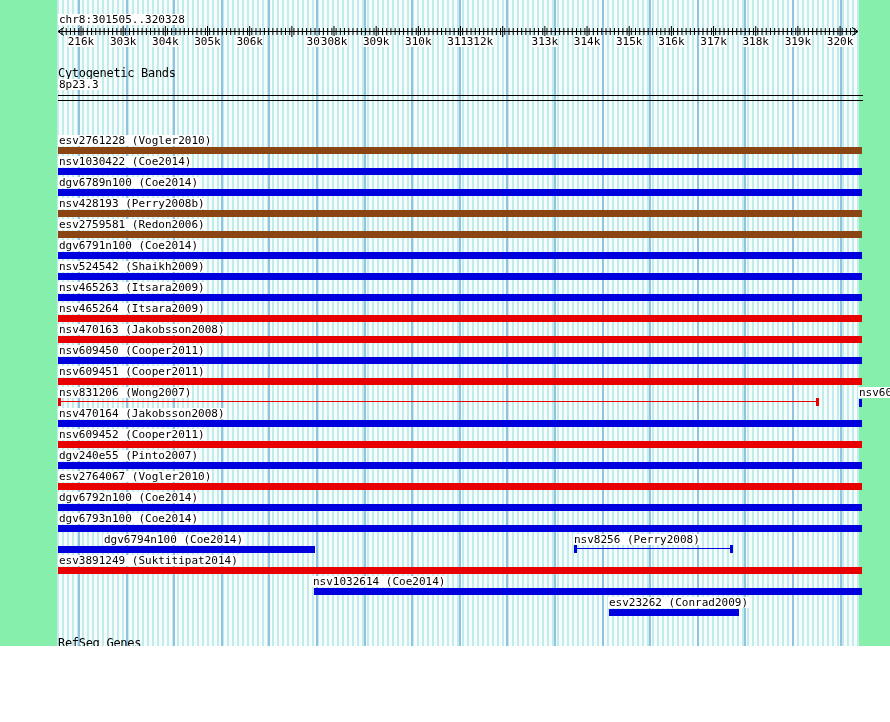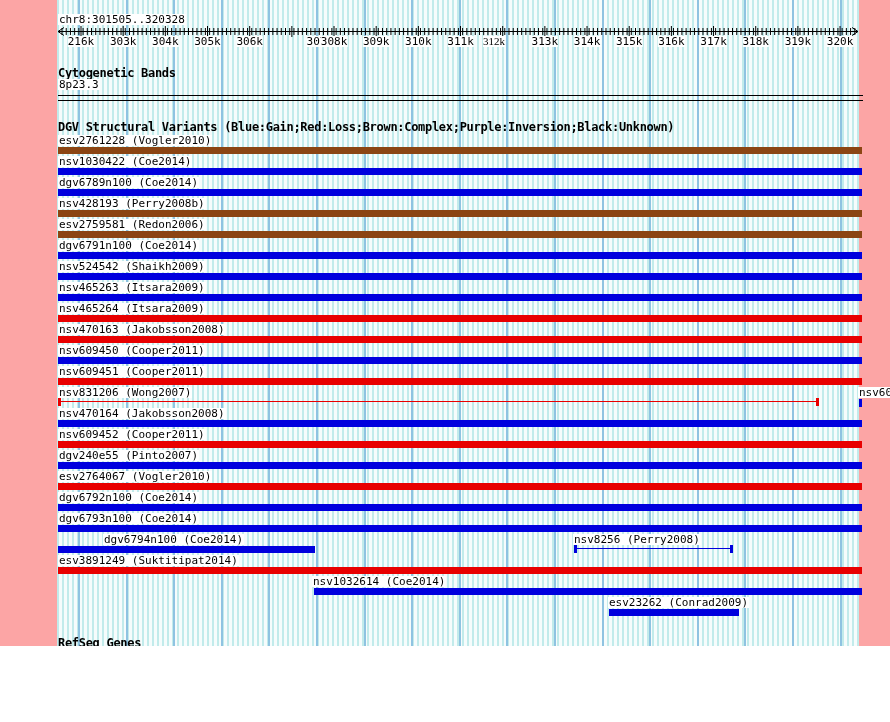--- a/index.html
+++ b/index.html
@@ -1,35 +1,35 @@
 <!DOCTYPE html>
 <html><head>
 <meta charset="utf-8">
 <style>
   * { margin:0; padding:0; box-sizing:border-box; }
   html,body { background:#fff; }
   .canvas {
     position:relative; width:890px; height:646px; overflow:hidden;
-    background:#fca5a5;
+    background:#86efac;
     font-family:"DejaVu Sans Mono", monospace;
     font-size:11px; color:#000;
   }
   .stripes {
     position:absolute; left:57px; top:0; width:802px; height:718px;
     background-image:
       repeating-linear-gradient(to right, #8fc3e1 0px, #8fc3e1 2px, transparent 2px, transparent 47.6px),
       repeating-linear-gradient(to right, #c2ebeb 0px, #c2ebeb 2px, #f6fcfc 2px, #f6fcfc 5px);
     background-position: 21px 0, 0 0;
   }
   .lbl {
     position:absolute; background:#ffffff; line-height:11px; white-space:nowrap;
     padding:0 1px;
   }
   .title {
-    position:absolute; background:transparent; font-weight:bold; font-size:12px;
+    position:absolute; background:transparent; font-weight:normal; font-size:12px;
     line-height:12px; white-space:nowrap; letter-spacing:-0.3px;
   }
   .cytoband-rect {
     position:absolute; left:58px; top:95px; width:805px; height:6px;
     border-top:1px solid #000; border-bottom:1px solid #000;
   }
   .glyph-bar { position:absolute; height:7px; }
   .glyph-range { position:absolute; height:8px; }
   .glyph-range .mid { position:absolute; left:0; right:0; top:3px; height:1px; }
   .glyph-range .cap { position:absolute; top:0; width:3px; height:8px; }
@@ -53,36 +53,35 @@
       <div class="ticklbl" style="left: 81px; top: 36px;">216k</div>
       <div class="ticklbl" style="left: 123.17px; top: 36px;">303k</div>
       <div class="ticklbl" style="left: 165.34px; top: 36px;">304k</div>
       <div class="ticklbl" style="left: 207.51px; top: 36px;">305k</div>
       <div class="ticklbl" style="left: 249.68px; top: 36px;">306k</div>
       <div class="ticklbl" style="left: 291.85px; top: 36px; margin-left: 28px;">307k</div>
       <div class="ticklbl" style="left: 334.02px; top: 36px;">308k</div>
       <div class="ticklbl" style="left: 376.19px; top: 36px;">309k</div>
       <div class="ticklbl" style="left: 418.36px; top: 36px;">310k</div>
       <div class="ticklbl" style="left: 460.53px; top: 36px;">311k</div>
-      <div class="ticklbl" style="left: 494px; top: 36px; font-family: Liberation Serif, serif;">312k</div>
+      <div class="ticklbl" style="left: 480px; top: 36px;">312k</div>
       <div class="ticklbl" style="left: 544.87px; top: 36px;">313k</div>
       <div class="ticklbl" style="left: 587.04px; top: 36px;">314k</div>
       <div class="ticklbl" style="left: 629.21px; top: 36px;">315k</div>
       <div class="ticklbl" style="left: 671.38px; top: 36px;">316k</div>
       <div class="ticklbl" style="left: 713.55px; top: 36px;">317k</div>
       <div class="ticklbl" style="left: 755.72px; top: 36px;">318k</div>
       <div class="ticklbl" style="left: 797.89px; top: 36px;">319k</div>
       <div class="ticklbl" style="left: 840.06px; top: 36px;">320k</div>
     </div>
 
   <div class="title" style="left:58px; top:67px;">Cytogenetic Bands</div>
   <div class="lbl" style="left:58px; top:79px;">8p23.3</div>
   <div class="cytoband-rect"></div>
 
-  <div class="title" style="left:58px; top:121px;">DGV Structural Variants (Blue:Gain;Red:Loss;Brown:Complex;Purple:Inversion;Black:Unknown)</div>
   <div id="dgv-track">
       <div class="lbl" style="left: 58px; top: 135px;">esv2761228 (Vogler2010)</div>
       <div class="glyph-bar" style="left: 58px; top: 147px; width: 804px; background: rgb(139, 69, 19);"></div>
       <div class="lbl" style="left: 58px; top: 156px;">nsv1030422 (Coe2014)</div>
       <div class="glyph-bar" style="left: 58px; top: 168px; width: 804px; background: rgb(0, 0, 222);"></div>
       <div class="lbl" style="left: 58px; top: 177px;">dgv6789n100 (Coe2014)</div>
       <div class="glyph-bar" style="left: 58px; top: 189px; width: 804px; background: rgb(0, 0, 222);"></div>
       <div class="lbl" style="left: 58px; top: 198px;">nsv428193 (Perry2008b)</div>
       <div class="glyph-bar" style="left: 58px; top: 210px; width: 804px; background: rgb(139, 69, 19);"></div>
       <div class="lbl" style="left: 58px; top: 219px;">esv2759581 (Redon2006)</div>

